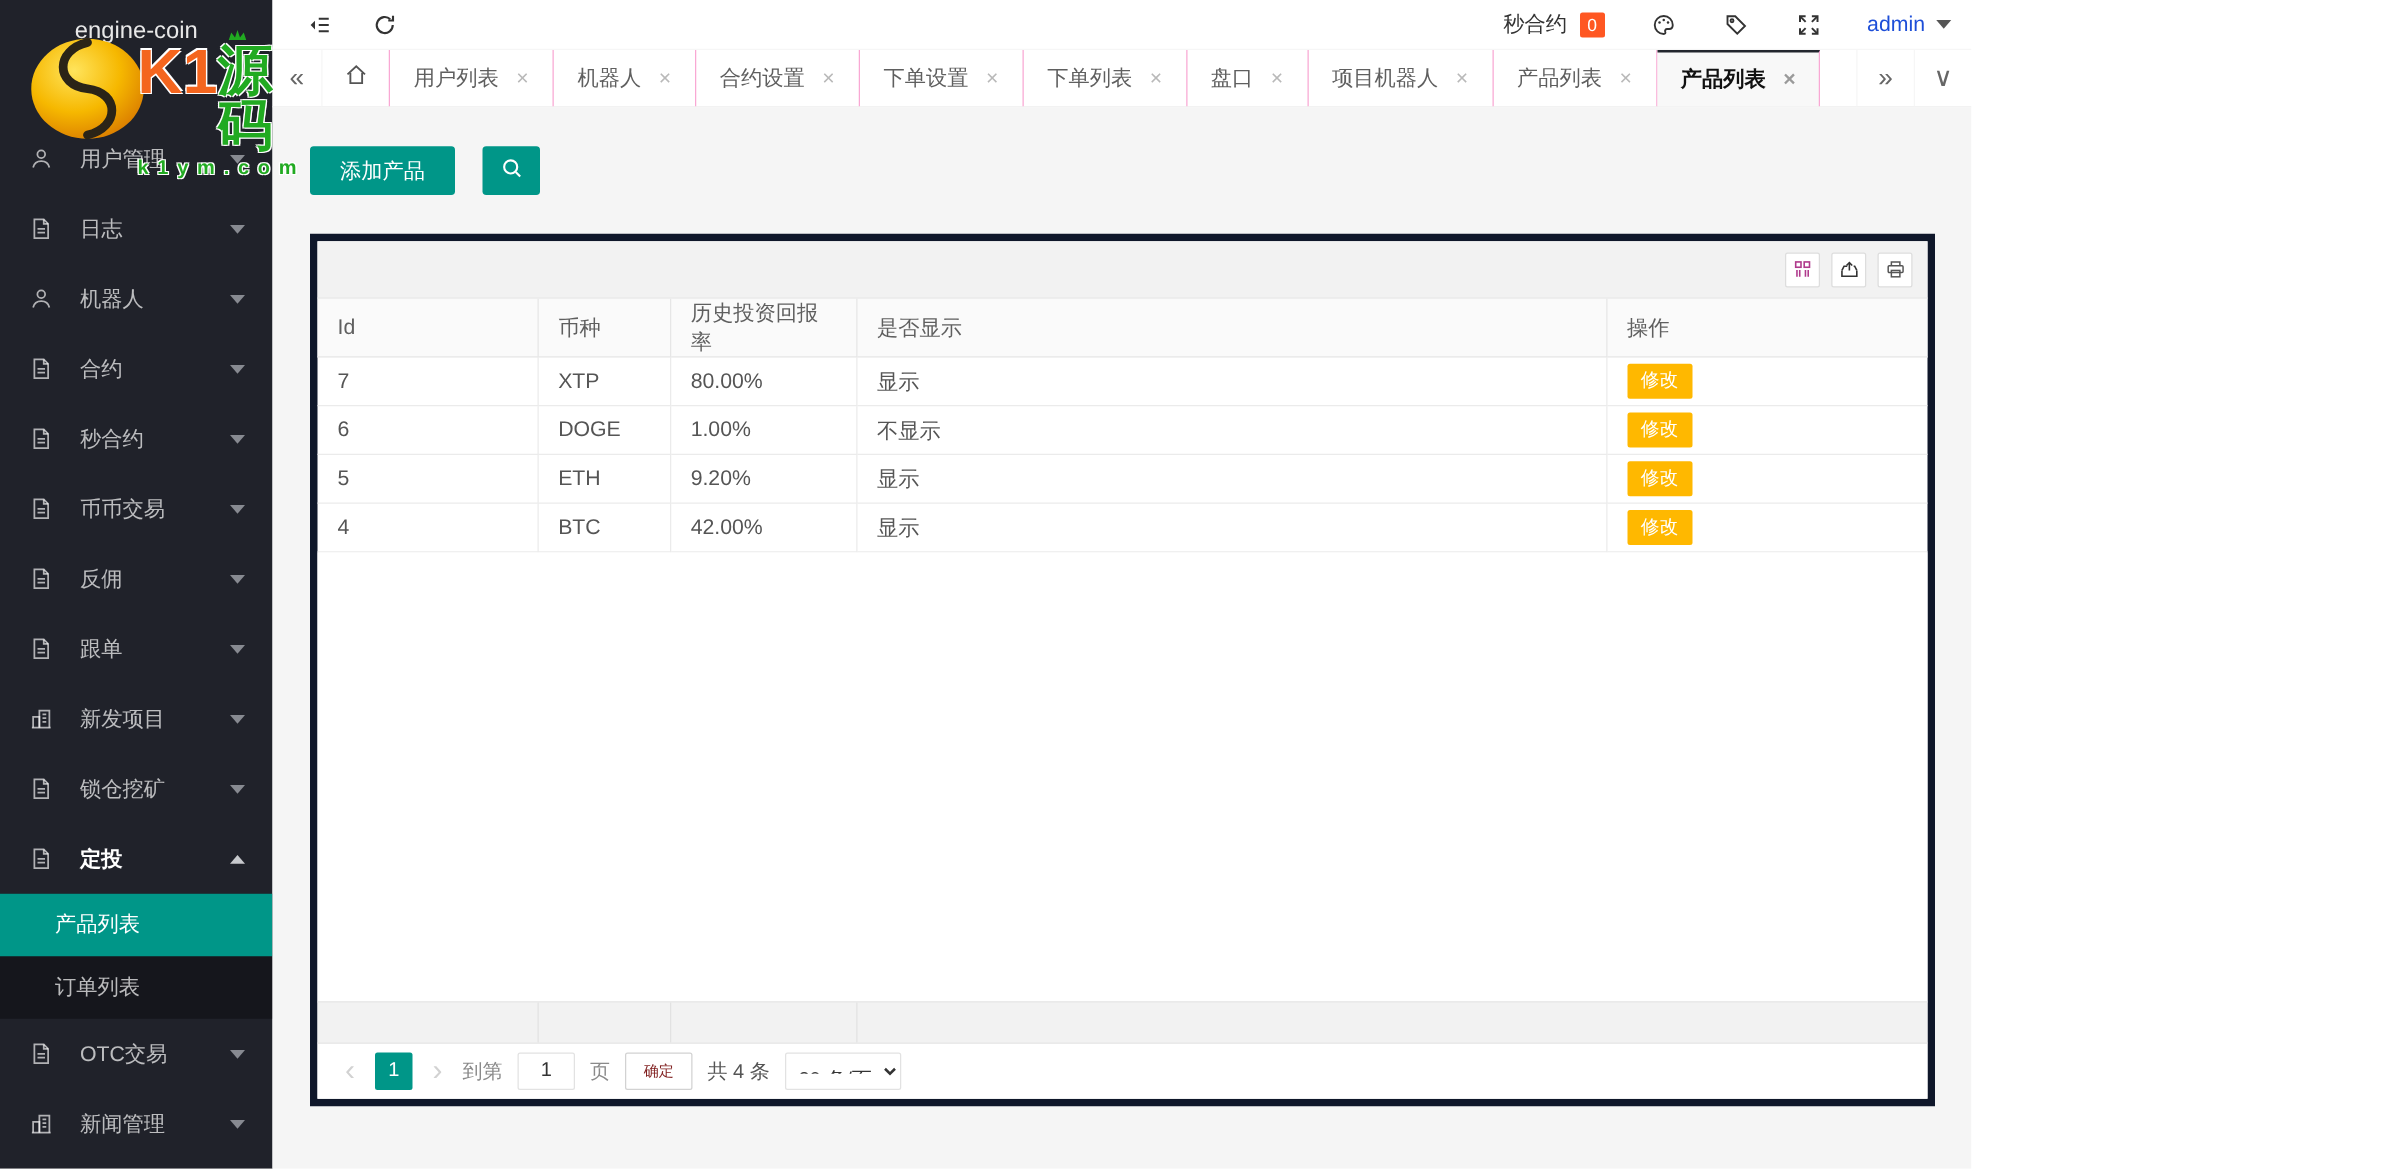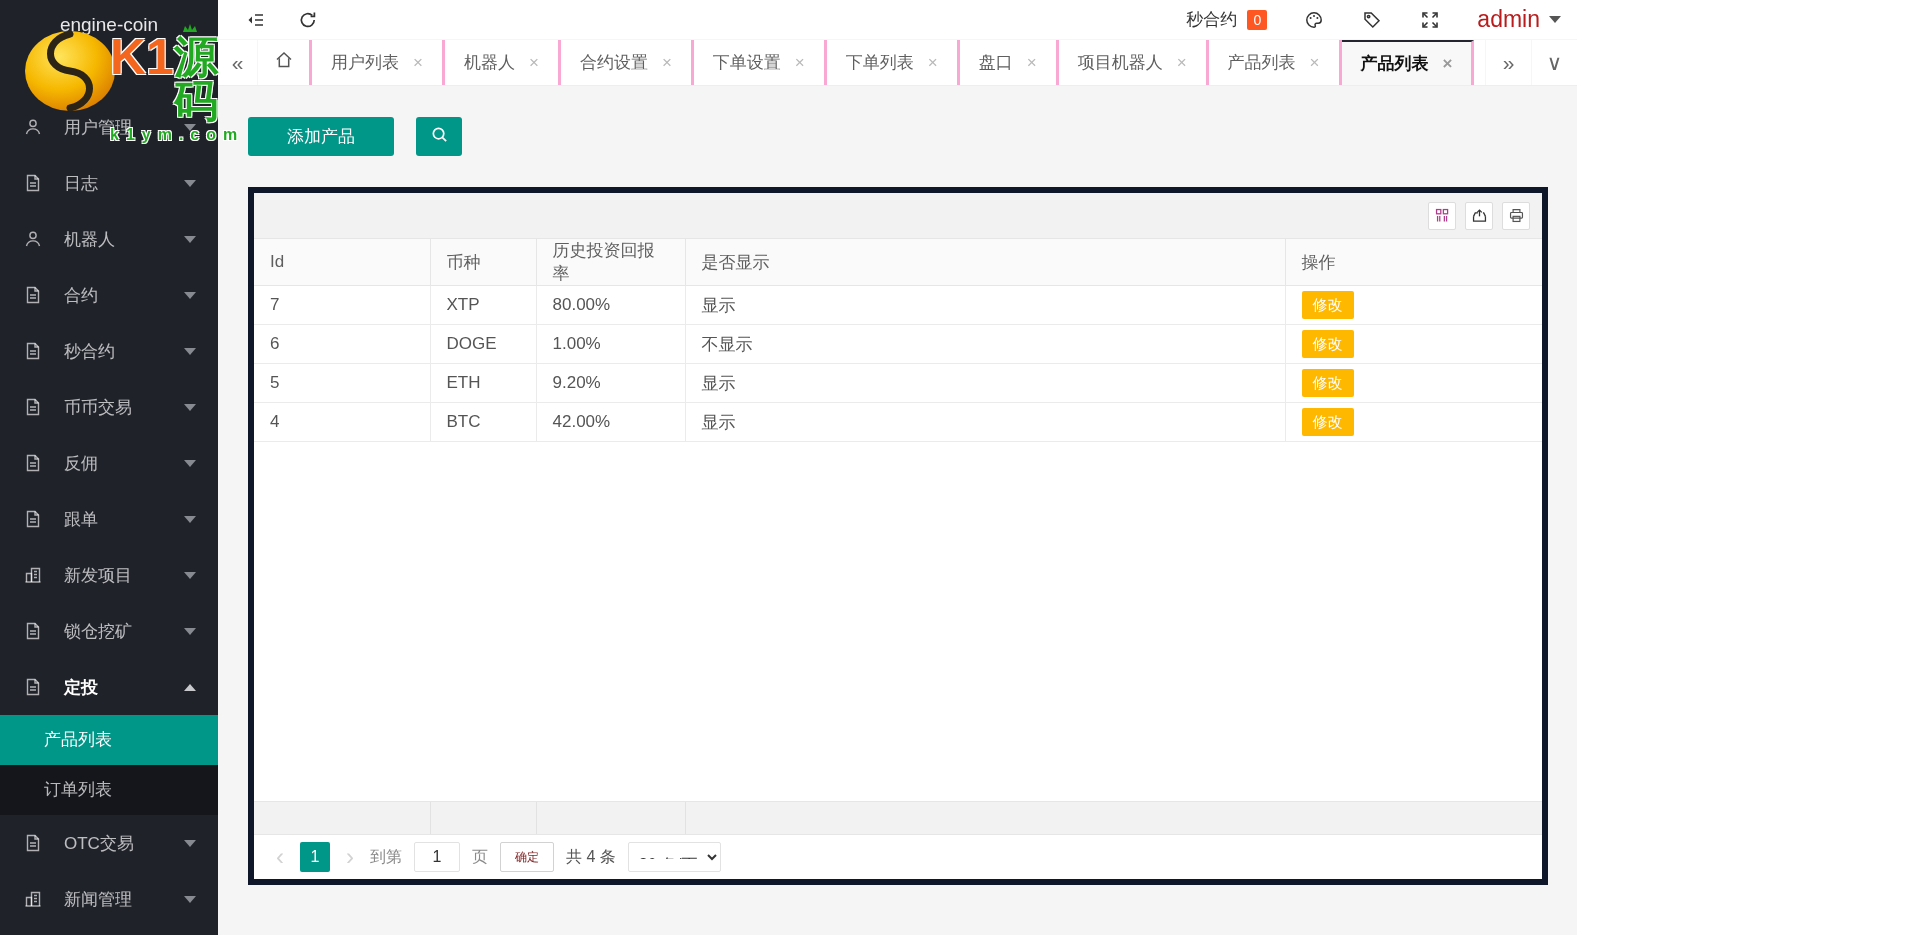--- a/index.html
+++ b/index.html
@@ -31,40 +31,40 @@
   
   .main{flex:1; display:flex; flex-direction:column; min-width:0;}
 
   .topbar{height:40px; background:#fff; border-bottom:1px solid #f6f6f6; display:flex; align-items:center; justify-content:space-between; padding:0 16px 0 27px;}
   .topbar-left{display:flex; align-items:center; gap:30px;}
   .tb-icon{width:22px; height:22px; display:inline-flex; align-items:center; justify-content:center; color:#333; cursor:pointer;}
   .tb-icon svg{width:20px; height:20px;}
   .topbar-right{display:flex; align-items:center; gap:36px;}
   .seckill{display:flex; align-items:center; font-size:17px; color:#333; cursor:pointer;}
   .badge{margin-left:10px; min-width:20px; height:20px; line-height:20px; padding:0 5px; background:var(--red); color:#fff; font-size:14px; text-align:center; border-radius:2px;}
-  .admin{display:flex; align-items:center; font-size:23px; color:#b91c1c; cursor:pointer;}
+  .admin{display:flex; align-items:center; font-size:17px; color:#1d4ed8; cursor:pointer;}
   .caret{margin-left:9px; width:0; height:0; border-left:6px solid transparent; border-right:6px solid transparent; border-top:7px solid #555;}
 
   
   .tabbar{height:46px; background:#fff; border-bottom:1px solid #eee; display:flex; align-items:stretch; font-size:17px;}
   .tab-ctrl{width:40px; line-height:46px; text-align:center; color:#666; font-size:21px; cursor:pointer; border-right:1px solid #f6f6f6; flex:none; user-select:none;}
   .tab-ctrl.right{border-right:none; border-left:1px solid #f6f6f6; width:46px;}
   .tabs{display:flex; align-items:stretch;}
-  .tab{display:flex; align-items:center; padding:0 19px; color:#5f5f5f; border-right:3px solid #f9a8d4; cursor:pointer; white-space:nowrap;}
+  .tab{display:flex; align-items:center; padding:0 19px; color:#5f5f5f; border-right:1px solid #f9a8d4; cursor:pointer; white-space:nowrap;}
   .tab-home{width:54px; justify-content:center; padding:0;}
   .tab-home svg{width:20px; height:20px; color:#555;}
   .tab-close{margin-left:14px; color:#b9b9b9; font-size:17px;}
   .tab.active{border-top:2px solid #23262e; background:#f8f8f8; color:#111; font-weight:bold;}
   .tab.active .tab-close{color:#9a9a9a;}
   .tab-spacer{flex:1;}
 
   
   .content{flex:1; background:#f5f5f5; padding:31px 29px 0 30px; overflow:hidden;}
   .btnrow{display:flex; gap:22px; margin-bottom:31px;}
-  .btn-teal{height:39px; padding:0 39px; background:var(--teal); border:none; border-radius:3px; color:#fff; font-size:17px; cursor:pointer; font-family:inherit;}
+  .btn-teal{height:39px; padding:0 24px; background:var(--teal); border:none; border-radius:3px; color:#fff; font-size:17px; cursor:pointer; font-family:inherit;}
   .btn-search{width:46px; padding:0; display:flex; align-items:center; justify-content:center;}
   .btn-search svg{width:19px; height:19px; color:#fff;}
 
   .card{background:#fff; border:6px solid #0f172a; height:698px; display:flex; flex-direction:column;}
   .card-toolbar{height:46px; background:#f2f2f2; border-bottom:1px solid #e6e6e6; display:flex; align-items:center; justify-content:flex-end; padding-right:12px; gap:9px; flex:none;}
   .tool-btn{width:28px; height:28px; background:#fff; border:1px solid #ddd; border-radius:2px; display:inline-flex; align-items:center; justify-content:center; cursor:pointer;}
   .tool-btn svg{width:17px; height:17px;}
 
   table{width:100%; border-collapse:collapse; table-layout:fixed; font-size:17px; flex:none;}
   col.c-id{width:176px;} col.c-coin{width:106px;} col.c-rate{width:149px;} col.c-show{width:auto;} col.c-op{width:257px;}

